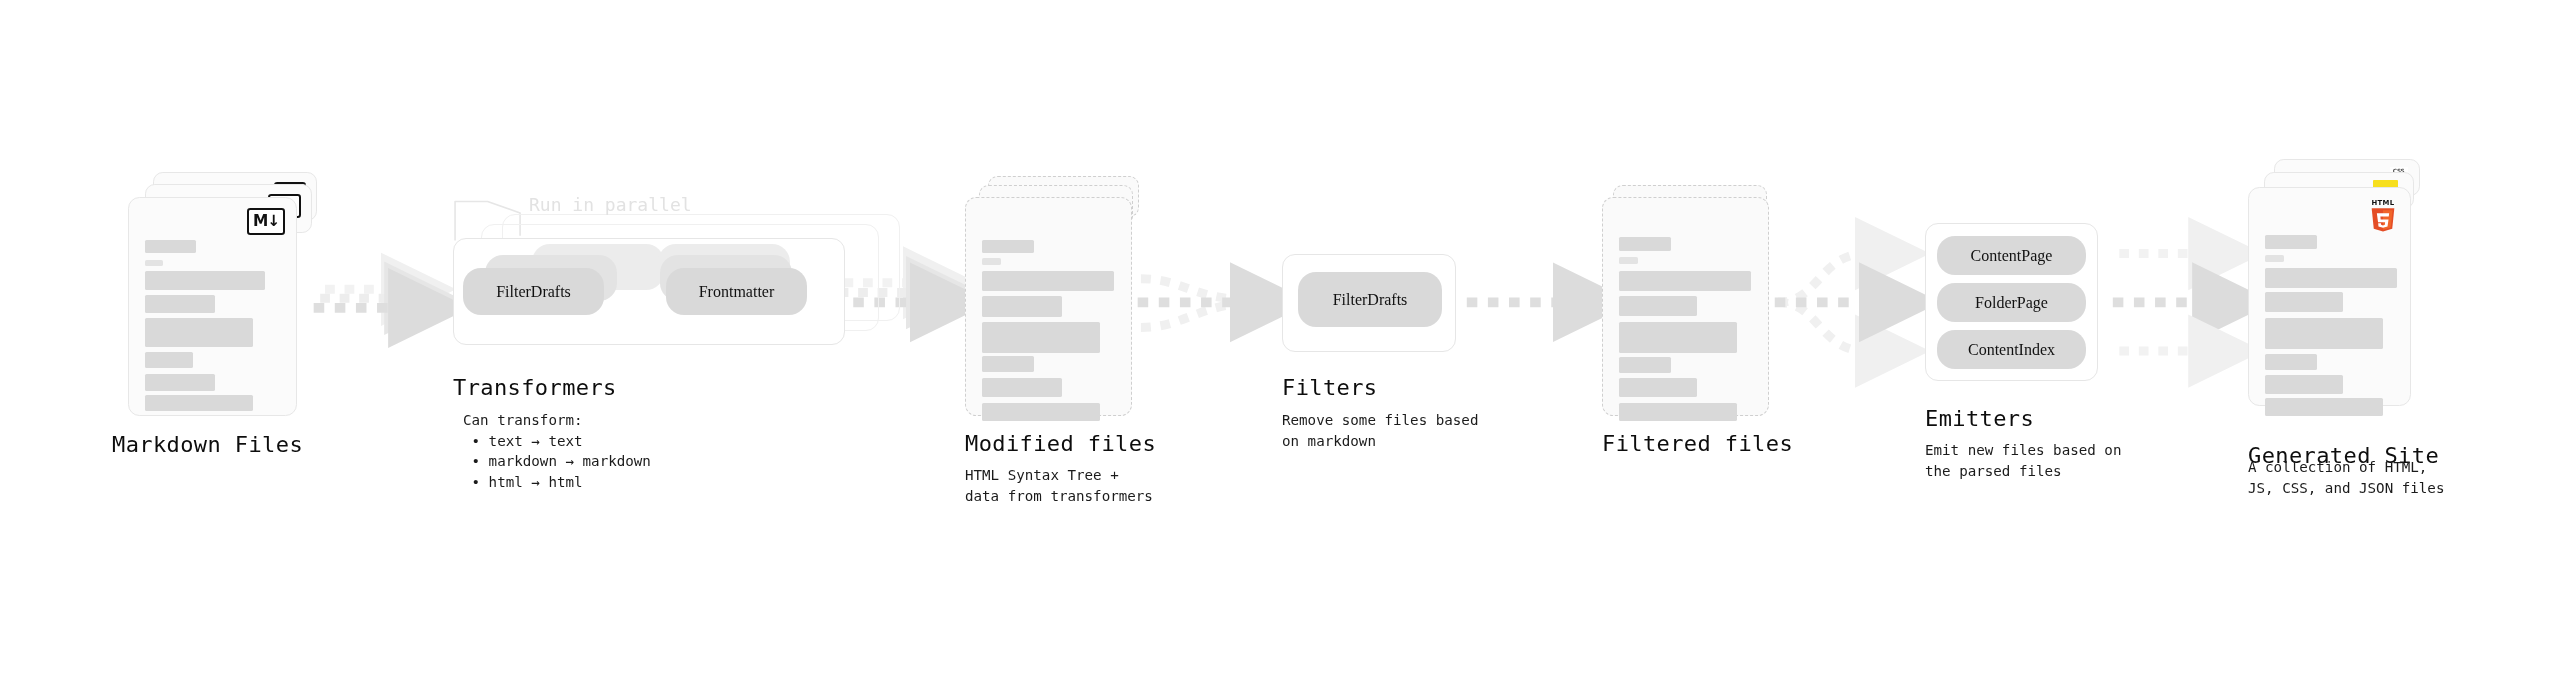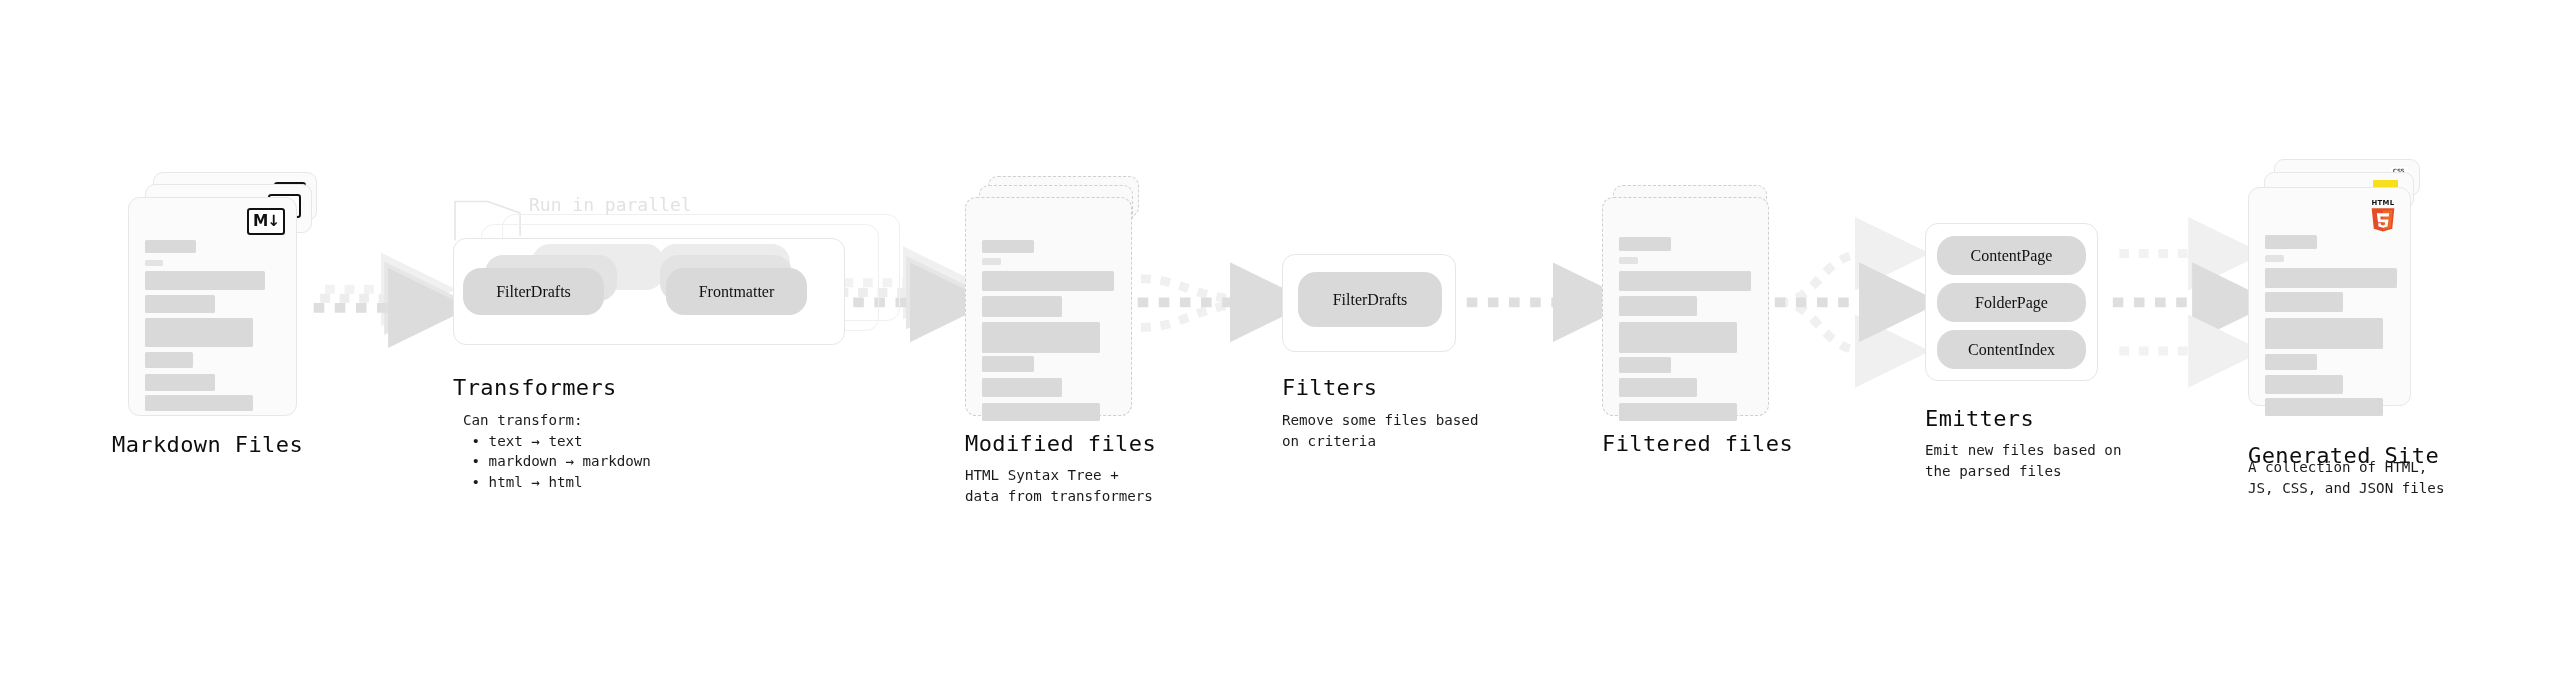--- a/index.html
+++ b/index.html
@@ -252,21 +252,21 @@
     <div class="sub" style="left:965px;top:465px;">HTML Syntax Tree +
 data from transformers</div>
   </div>
 
   <div class="stage" style="left:0;top:0;">
     <div class="groupbox" style="left:1282px;top:254px;width:174px;height:98px;"></div>
     <div class="pill" style="left:1298px;top:272px;width:144px;height:55px;">FilterDrafts</div>
 
     <div class="title" style="left:1282px;top:375px;">Filters</div>
     <div class="sub" style="left:1282px;top:410px;">Remove some files based
-on criteria</div>
+on markdown</div>
   </div>
 
   <div class="stage" style="left:0;top:0;">
     <div class="doc dashed" style="left:1613px;top:185px;width:154px;height:41px;border-radius:9.8px;"></div>
     <div class="doc dashed" style="left:1602px;top:197px;width:167px;height:219px;">
       <div class="bar" style="left:16.3px;top:39px;width:52px;height:14px;"></div>
       <div class="bar" style="left:16.3px;top:59px;width:18.7px;height:6.5px;background:#e3e3e3;"></div>
       <div class="bar" style="left:16.3px;top:73px;width:132px;height:19.5px;"></div>
       <div class="bar" style="left:16.3px;top:98px;width:78px;height:20.3px;"></div>
       <div class="bar" style="left:16.3px;top:124px;width:118px;height:31px;"></div>

